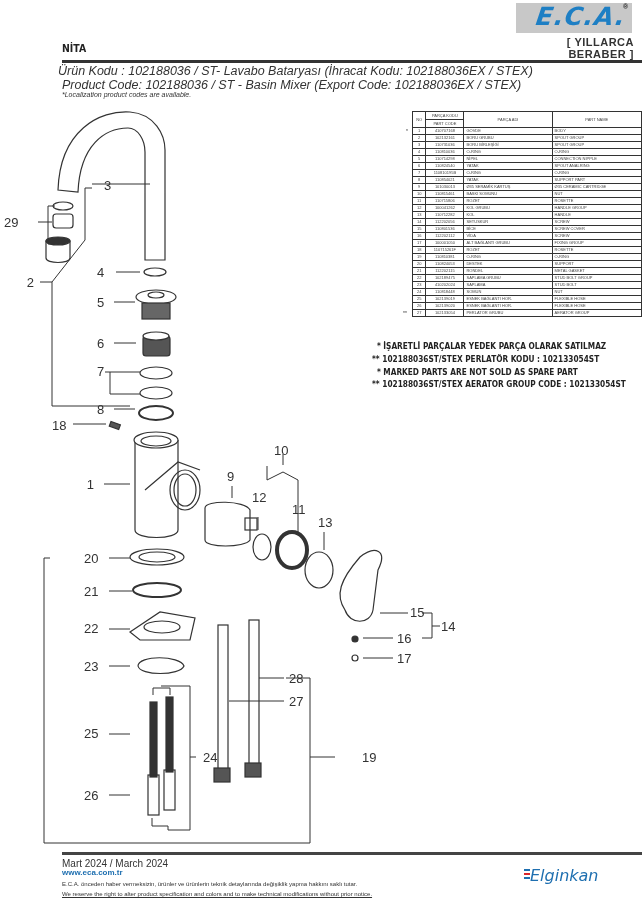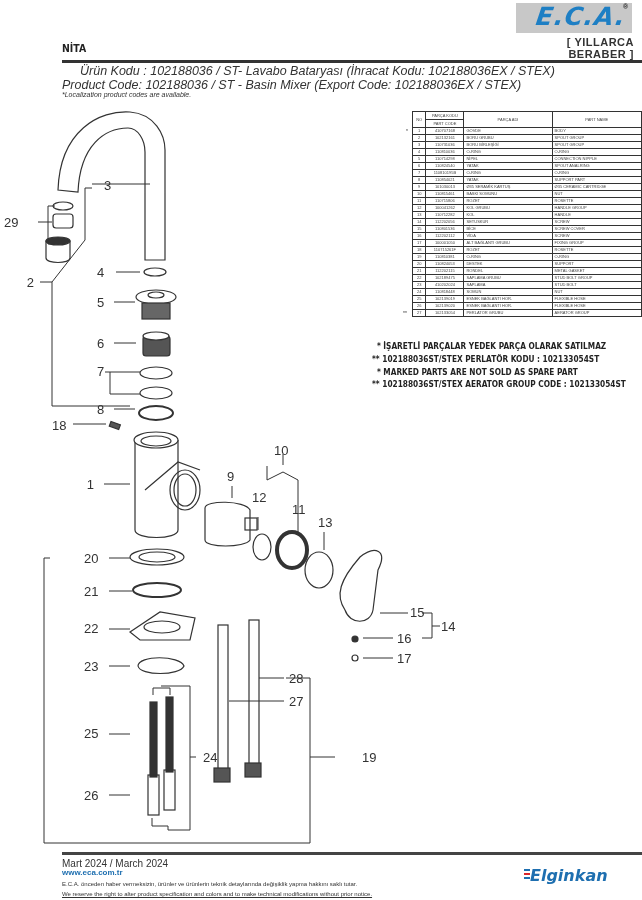--- a/index.html
+++ b/index.html
@@ -8,21 +8,21 @@
   .abs { position: absolute; }
 
   
   .logo-box { left: 516px; top: 3px; width: 116px; height: 30px; background: #c8c8c8; }
   .logo-text { left: 516px; top: 2px; width: 110px; text-align: right; font-family: "DejaVu Sans", sans-serif; font-weight: bold; font-style: italic; font-size: 25px; color: #1e7fc4; letter-spacing: 1px; transform: skewX(-8deg); }
   .logo-reg { left: 623px; top: 3px; font-size: 7px; font-weight: bold; color: #222; }
   .tagline { left: 516px; top: 36px; width: 118px; text-align: right; font-size: 11px; color: #333; letter-spacing: 0.5px; font-weight: bold; }
 
   .title { left: 62px; top: 42px; font-family: "DejaVu Sans", sans-serif; font-weight: bold; font-size: 11px; transform: scaleX(0.85); transform-origin: left; }
   .rule-top { left: 62px; top: 60px; width: 580px; height: 3px; background: #333; }
-  .code-tr { left: 80px; top: 64px; font-size: 12.5px; font-style: italic; color: #333; }
+  .code-tr { left: 58px; top: 64px; font-size: 12.5px; font-style: italic; color: #333; }
   .code-en { left: 62px; top: 78px; font-size: 12.5px; font-style: italic; color: #333; }
   .localization { left: 62px; top: 91px; font-size: 7px; font-style: italic; color: #333; }
 
   
   .parts-table { left: 412px; top: 111px; border-collapse: collapse; font-size: 4px; font-family: "Liberation Sans", sans-serif; }
   .parts-table td, .parts-table th { border: 0.6px solid #333; padding: 0 2px; height: 6.5px; line-height: 6px; font-weight: normal; white-space: nowrap; color: #444; }
   .parts-table th { height: 8px; font-size: 4px; }
   .c-no { width: 14px; text-align: center; }
   .c-code { width: 40px; text-align: center; }
   .c-tr { width: 98px; }
@@ -34,21 +34,21 @@
   
   .diagram { left: 0; top: 100px; width: 642px; height: 750px; }
   .lbl { font-family: "Liberation Sans", sans-serif; font-size: 13px; fill: #333; }
 
   
   .rule-bot { left: 62px; top: 852px; width: 580px; height: 3px; background: #444; }
   .f-date { left: 62px; top: 858px; font-size: 10px; color: #333; }
   .f-web { left: 62px; top: 868px; font-size: 8px; font-weight: bold; color: #1e6fb0; }
   .f-tr { left: 62px; top: 881px; font-size: 6px; color: #333; }
   .f-en { left: 62px; top: 891px; font-size: 6px; color: #333; text-decoration: underline; }
-  .elg-logo { left: 530px; top: 866px; font-family: "DejaVu Sans", sans-serif; font-weight: bold; font-style: italic; font-size: 16px; color: #1e6fb0; }
+  .elg-logo { left: 530px; top: 866px; font-family: "DejaVu Sans", sans-serif; font-weight: normal; font-style: italic; font-size: 16px; color: #1e6fb0; }
   .elg-bars { left: 524px; top: 869px; width: 6px; height: 14px; }
   .elg-bars span { display: block; width: 6px; height: 2px; margin-bottom: 2px; background: #1e6fb0; }
   .elg-bars span:nth-child(2) { background: #d9262c; }
 </style>
 </head>
 <body>
 
 <div class="abs logo-box"></div>
 <div class="abs logo-text">E.C.A.</div>
 <div class="abs logo-reg">®</div>

